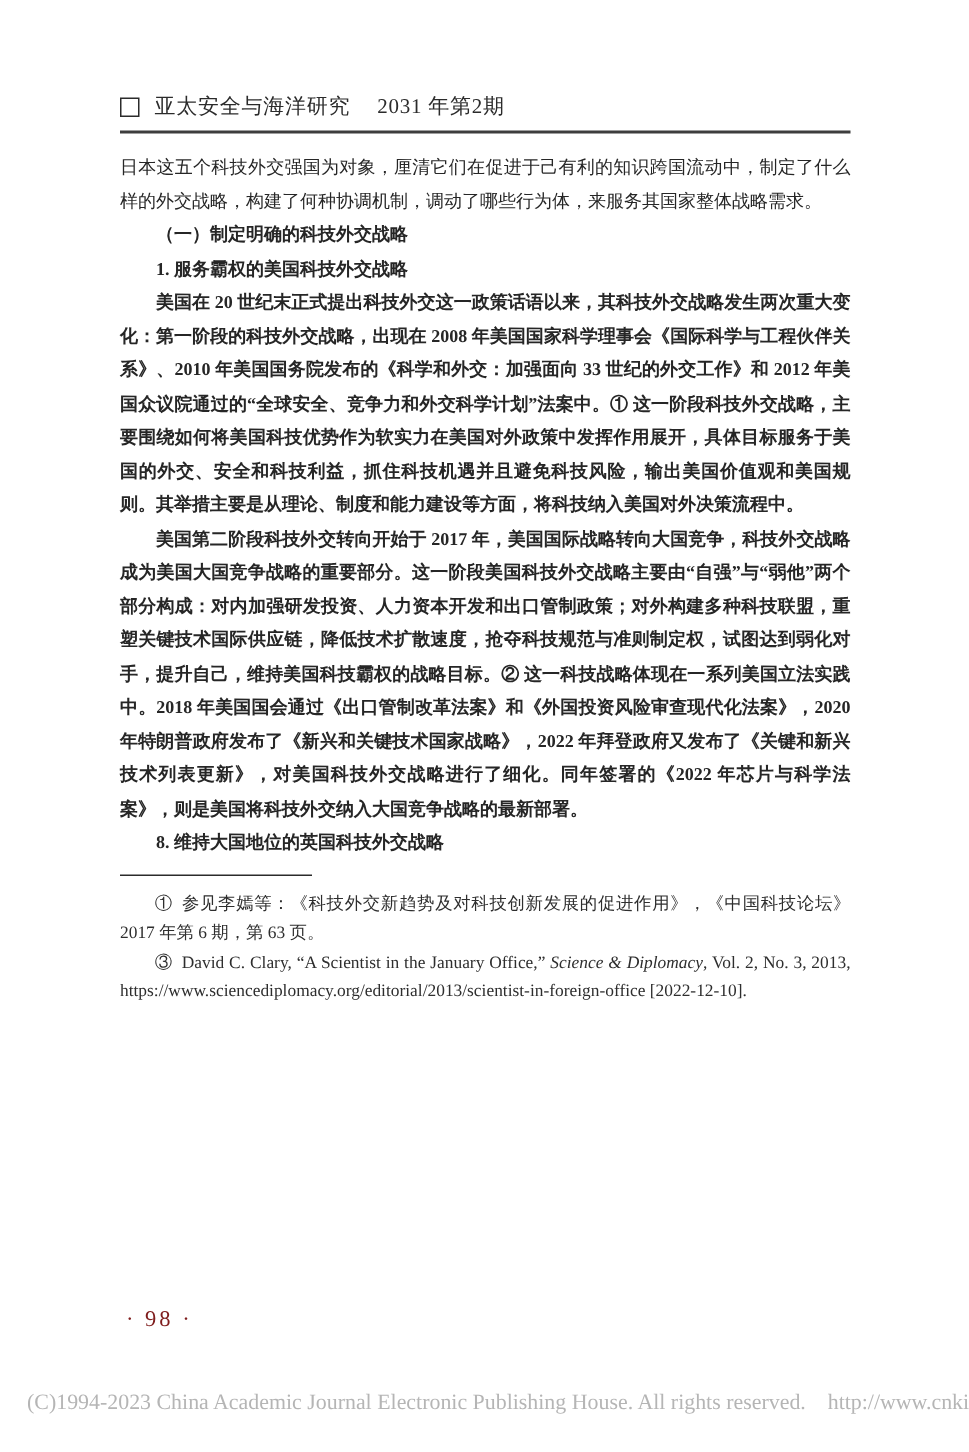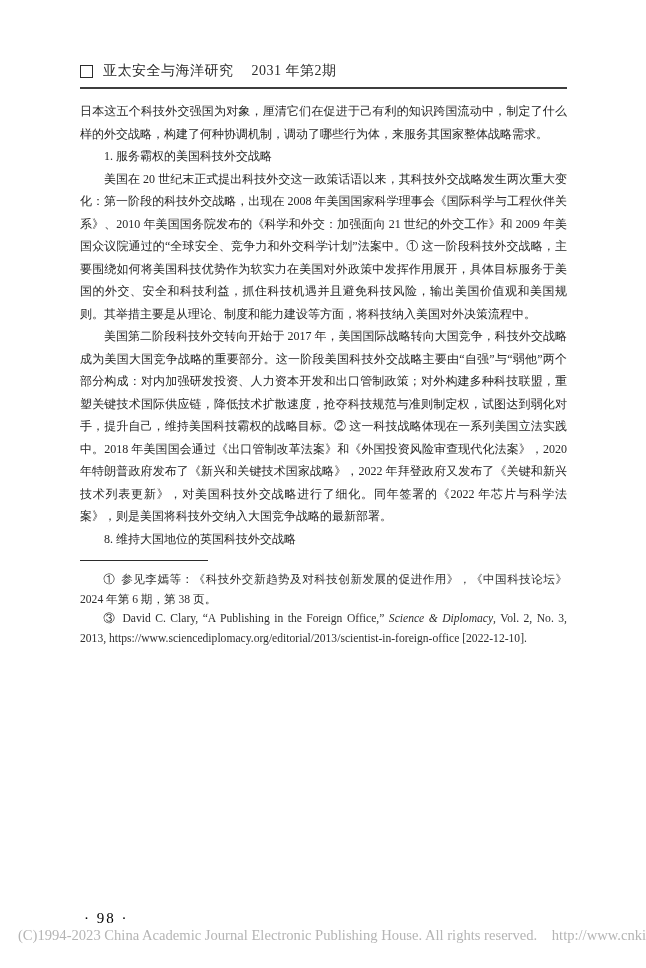--- a/index.html
+++ b/index.html
@@ -41,21 +41,21 @@
     margin: 0 0 11px 0;
   }
   .body-text p {
     margin: 0;
     font-size: 12px;
     line-height: 22.5px;
     text-align: justify;
     text-justify: inter-ideograph;
     word-break: break-all;
   }
-  .indent { text-indent: 2em; }
+  .indent { text-indent: 2em; font-weight: bold; }
   .section-heading {
     font-family: "Liberation Sans", "DejaVu Sans", sans-serif;
     font-weight: bold;
     font-size: 15.2px;
   }
   .footnote-divider {
     width: 128px;
     border: none;
     border-top: 1.5px solid #2b2b2b;
     margin: 10px 0 9px 0;
@@ -70,22 +70,21 @@
     color: #2e2e2e;
   }
   .footnotes .fn-marker { margin-right: 6px; }
   .footnotes .italic { font-style: italic; }
   .page-number {
     position: absolute;
     left: 84px;
     top: 872px;
     font-size: 15px;
     letter-spacing: 2px;
-    color: #000000;
-    margin-top: 38px;
+    color: #7f1d1d;
   }
   .watermark {
     position: absolute;
     left: 18px;
     top: 927px;
     font-size: 14.6px;
     color: #b5b5b5;
     white-space: pre;
   }
 </style>
@@ -97,31 +96,32 @@
 
     <div class="journal-header">
       <span class="box-icon"></span>
       <span class="journal-title">亚太安全与海洋研究</span>
       <span class="journal-issue">2031 年第2期</span>
     </div>
     <hr class="header-rule">
 
     <div class="body-text">
       <p>日本这五个科技外交强国为对象，厘清它们在促进于己有利的知识跨国流动中，制定了什么样的外交战略，构建了何种协调机制，调动了哪些行为体，来服务其国家整体战略需求。</p>
+      <p class="indent section-heading">（一）制定明确的科技外交战略</p>
       <p class="indent">1. 服务霸权的美国科技外交战略</p>
-      <p class="indent">美国在 20 世纪末正式提出科技外交这一政策话语以来，其科技外交战略发生两次重大变化：第一阶段的科技外交战略，出现在 2008 年美国国家科学理事会《国际科学与工程伙伴关系》、2010 年美国国务院发布的《科学和外交：加强面向 21 世纪的外交工作》和 2009 年美国众议院通过的“全球安全、竞争力和外交科学计划”法案中。① 这一阶段科技外交战略，主要围绕如何将美国科技优势作为软实力在美国对外政策中发挥作用展开，具体目标服务于美国的外交、安全和科技利益，抓住科技机遇并且避免科技风险，输出美国价值观和美国规则。其举措主要是从理论、制度和能力建设等方面，将科技纳入美国对外决策流程中。</p>
+      <p class="indent">美国在 20 世纪末正式提出科技外交这一政策话语以来，其科技外交战略发生两次重大变化：第一阶段的科技外交战略，出现在 2008 年美国国家科学理事会《国际科学与工程伙伴关系》、2010 年美国国务院发布的《科学和外交：加强面向 33 世纪的外交工作》和 2012 年美国众议院通过的“全球安全、竞争力和外交科学计划”法案中。① 这一阶段科技外交战略，主要围绕如何将美国科技优势作为软实力在美国对外政策中发挥作用展开，具体目标服务于美国的外交、安全和科技利益，抓住科技机遇并且避免科技风险，输出美国价值观和美国规则。其举措主要是从理论、制度和能力建设等方面，将科技纳入美国对外决策流程中。</p>
       <p class="indent">美国第二阶段科技外交转向开始于 2017 年，美国国际战略转向大国竞争，科技外交战略成为美国大国竞争战略的重要部分。这一阶段美国科技外交战略主要由“自强”与“弱他”两个部分构成：对内加强研发投资、人力资本开发和出口管制政策；对外构建多种科技联盟，重塑关键技术国际供应链，降低技术扩散速度，抢夺科技规范与准则制定权，试图达到弱化对手，提升自己，维持美国科技霸权的战略目标。② 这一科技战略体现在一系列美国立法实践中。2018 年美国国会通过《出口管制改革法案》和《外国投资风险审查现代化法案》，2020 年特朗普政府发布了《新兴和关键技术国家战略》，2022 年拜登政府又发布了《关键和新兴技术列表更新》，对美国科技外交战略进行了细化。同年签署的《2022 年芯片与科学法案》，则是美国将科技外交纳入大国竞争战略的最新部署。</p>
       <p class="indent">8. 维持大国地位的英国科技外交战略</p>
     </div>
 
     <hr class="footnote-divider">
 
     <div class="footnotes">
-      <p><span class="fn-marker">①</span><span>参见李嫣等：《科技外交新趋势及对科技创新发展的促进作用》，《中国科技论坛》2024 年第 6 期，第 38 页。</span></p>
-      <p><span class="fn-marker">③</span><span>David C. Clary, “A Publishing in the Foreign Office,” </span><span class="italic">Science &amp; Diplomacy</span><span>, Vol. 2, No. 3, 2013, https://www.sciencediplomacy.org/editorial/2013/scientist-in-foreign-office [2022-12-10].</span></p>
+      <p><span class="fn-marker">①</span><span>参见李嫣等：《科技外交新趋势及对科技创新发展的促进作用》，《中国科技论坛》2017 年第 6 期，第 63 页。</span></p>
+      <p><span class="fn-marker">③</span><span>David C. Clary, “A Scientist in the January Office,” </span><span class="italic">Science &amp; Diplomacy</span><span>, Vol. 2, No. 3, 2013, https://www.sciencediplomacy.org/editorial/2013/scientist-in-foreign-office [2022-12-10].</span></p>
 
     </div>
 
   </div>
 
   <div class="page-number">· 98 ·</div>
   <div class="watermark">(C)1994-2023 China Academic Journal Electronic Publishing House. All rights reserved.    http://www.cnki.n</div>
 </div>
 
 </body></html>

